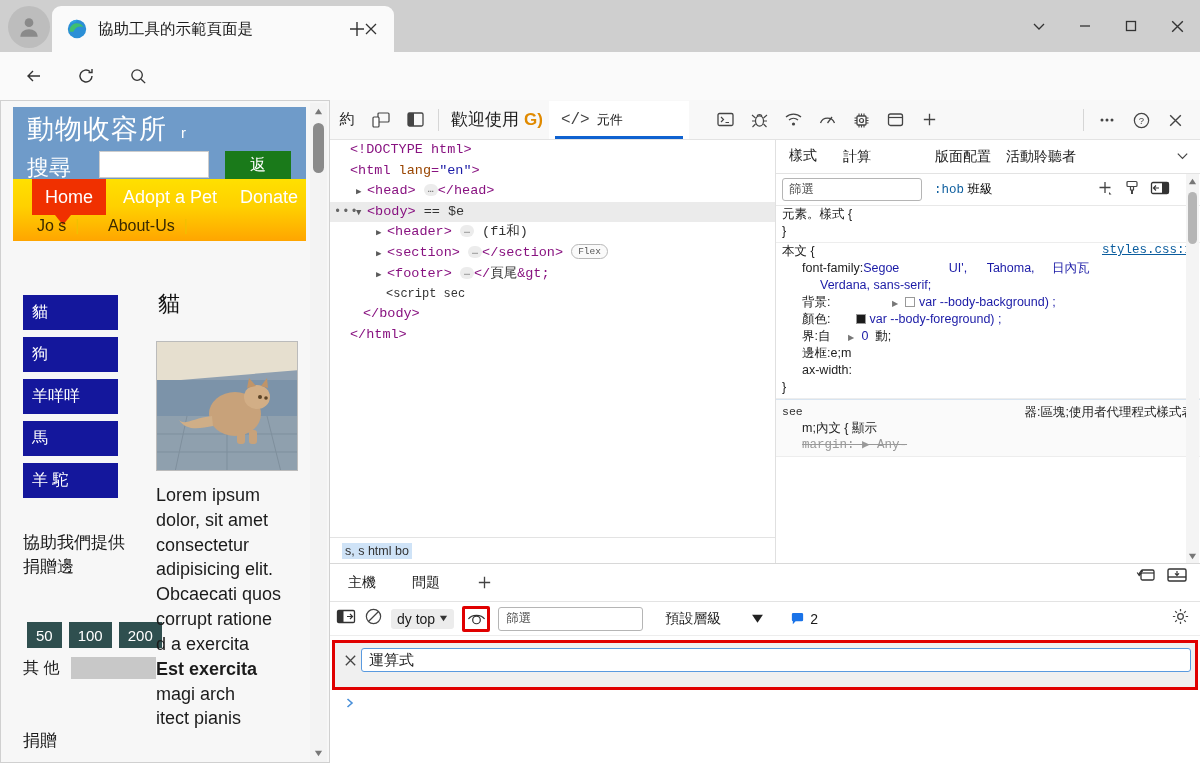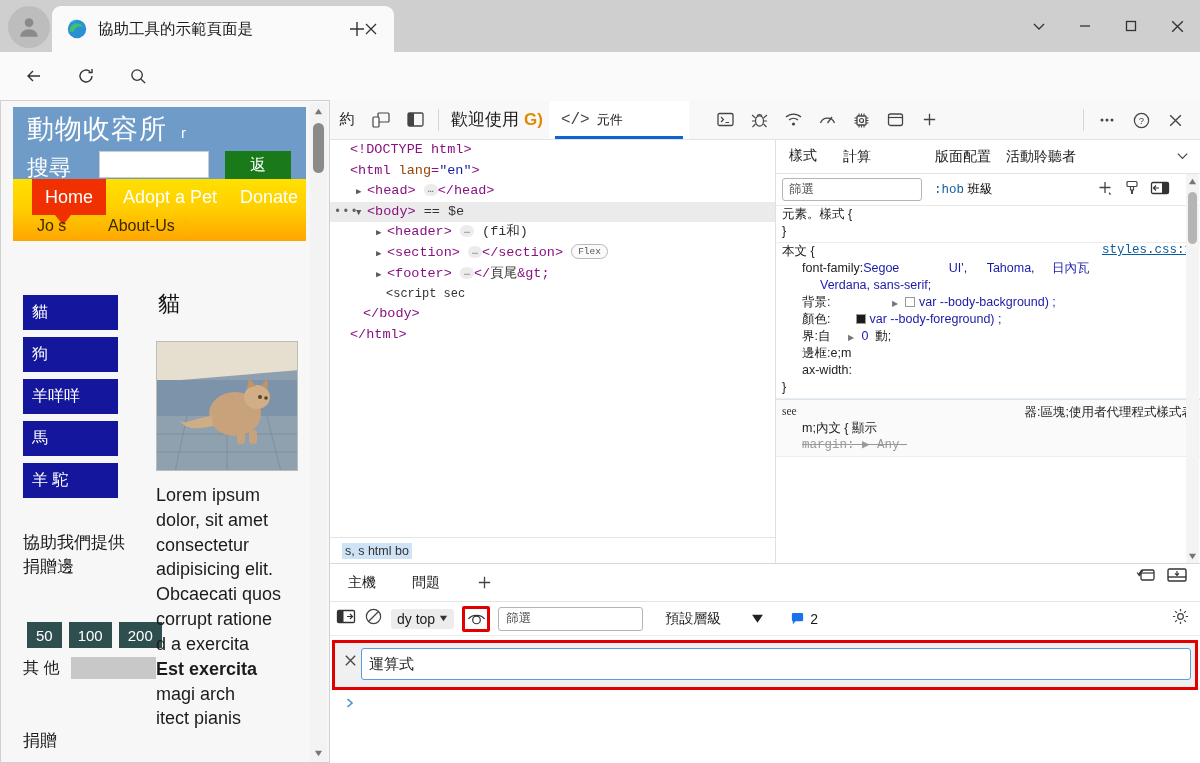--- a/index.html
+++ b/index.html
@@ -171,21 +171,21 @@
      border:3px solid #e00000; border-radius:2px; }
   .cn-filter { width:145px; height:24px; border:1px solid #b5b5b5; border-radius:3px; background:#fff;
      font-size:12.5px; color:#555; display:flex; align-items:center; padding-left:7px; }
   .cn-level { font-size:14px; color:#1b1b1b; margin-left:14px; }
   .cn-caret { margin-left:22px; }
   .cn-msgcount { display:flex; align-items:center; gap:5px; margin-left:18px; font-size:14px; color:#1b1b1b; }
   .cn-gear { position:absolute; right:10px; top:5px; }
   .live-wrap { margin:4px 2px 0 2px; border:3px solid #e00000; height:50px; background:#f0f0f0;
      display:flex; align-items:flex-start; padding:5px 4px; }
   .live-x { width:22px; height:24px; display:flex; align-items:center; justify-content:center; flex:0 0 auto; }
-  .live-input { flex:1 1 auto; height:32px; border:1px solid #5a9adf; border-radius:3px; background:#fff;
+  .live-input { flex:1 1 auto; height:24px; border:1px solid #5a9adf; border-radius:3px; background:#fff;
      display:flex; align-items:center; padding-left:7px; font-size:15px; color:#1b1b1b; }
   .prompt-row { height:26px; display:flex; align-items:center; padding-left:14px; }
   .prompt-row svg { width:12px; height:12px; }
 </style>
 </head>
 <body>
 
 <div id="app">
 
   <div class="titlebar">
@@ -624,21 +624,21 @@
             <span>界:自</span><span style="display:inline-block;width:14px;"></span>
             <span class="tri-s">▶</span>
             <span style="color:#1a1aa6;">0</span>&nbsp;&nbsp;<span>動;</span>
           </div>
           <div class="cssline prop">邊框:e;m</div>
           <div class="cssline prop">ax-width:</div>
           <div class="cssline">}</div>
         </div>
 
         <div class="cssrule ua-rule" style="position:relative;">
-          <div class="cssline" style="font-family:Liberation Serif, serif;font-size:11.5px;color:#333;">see</div>
+          <div class="cssline" style="font-family:Liberation Mono, monospace;font-size:11.5px;color:#333;">see</div>
           <span class="ua-right" style="top:4px;">器:區塊;使用者代理程式樣式表</span>
           <div class="cssline prop">m;內文 { 顯示</div>
           <div class="cssline prop" style="color:#999;text-decoration:line-through;font-family:'Liberation Mono',monospace;">margin: ▶ Any-</div>
         </div>
       </div>
 
       <div class="st-scroll">
         <span class="st-sb-arrow" style="top:0;">
           <svg width="9" height="9" viewBox="0 0 10 10">
             <path d="M5 2 L9 8 H1 Z" fill="#777"></path>

